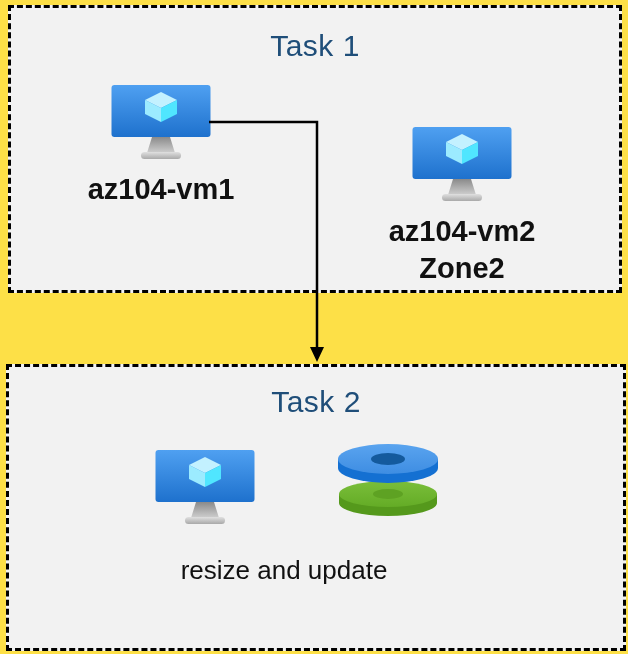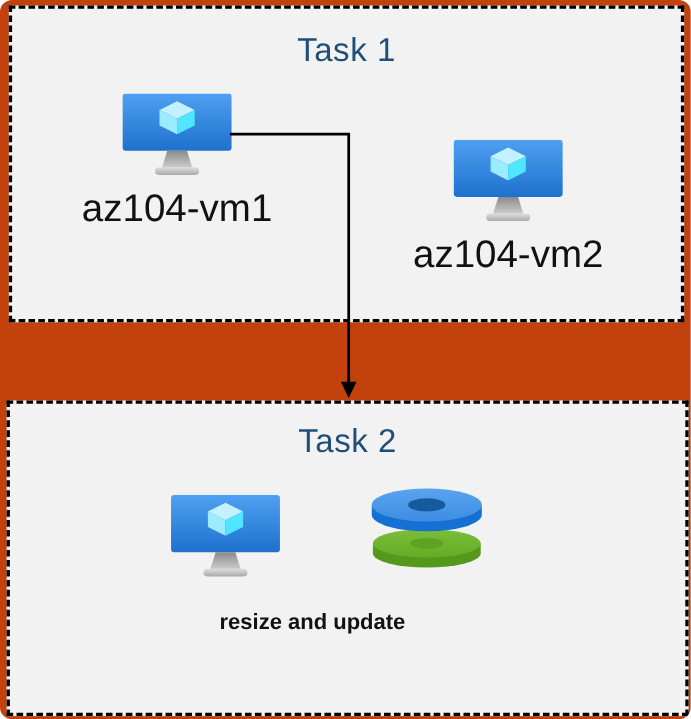--- a/index.html
+++ b/index.html
@@ -5,23 +5,22 @@
   html, body {
     margin: 0;
     padding: 0;
     background: #ffffff;
     font-family: "Liberation Sans", sans-serif;
   }
   .canvas {
     position: relative;
     width: 628px;
     height: 654px;
-    background: #c2410c;
+    background: #fde047;
     overflow: hidden;
-    border-radius: 11px;
   }
   .task-box {
     position: absolute;
     background: #f2f2f2;
     border: 3px dashed #000000;
     box-sizing: border-box;
   }
   .task-box.task1 {
     left: 8px;
     top: 5px;
@@ -50,23 +49,24 @@
     position: absolute;
     width: 190px;
     display: flex;
     flex-direction: column;
     align-items: center;
     transform: translateX(-50%);
   }
   .vm-label {
     margin-top: 8px;
     text-align: center;
-    font-size: 35px;
+    font-size: 29px;
     line-height: 37px;
     color: #111111;
+    font-weight: bold;
   }
   .icon-wrap { line-height: 0; }
 
   .task2-vm-icon {
     position: absolute;
     left: 196px;
     top: 83px;
     transform: translateX(-50%);
     line-height: 0;
   }
@@ -76,23 +76,22 @@
     top: 75px;
     transform: translateX(-50%);
     line-height: 0;
   }
   .task2-caption {
     position: absolute;
     left: 275px;
     top: 188px;
     transform: translateX(-50%);
     white-space: nowrap;
-    font-size: 20px;
+    font-size: 26px;
     color: #111111;
-    font-weight: bold;
   }
   .arrow-overlay {
     position: absolute;
     left: 0;
     top: 0;
     width: 628px;
     height: 654px;
     pointer-events: none;
     z-index: 5;
   }
@@ -152,20 +151,21 @@
           <rect x="0.5" y="0" width="99" height="52" rx="3" fill="url(#gradScreen)"></rect>
           <polygon points="50,7 66,15 50,23 34,15" fill="#c3f1ff"></polygon>
           <polygon points="34,15 50,23 50,37 34,29" fill="#9cebff"></polygon>
           <polygon points="66,15 50,23 50,37 66,29" fill="#50e6ff"></polygon>
           <polygon points="41,52 59,52 64,68 36,68" fill="url(#gradNeck)"></polygon>
           <rect x="30" y="67" width="40" height="7" rx="3.5" fill="url(#gradBase)"></rect>
         </svg>
       </span>
       <div class="vm-label">
         <div>az104-vm2</div>
+        <div>Zone2</div>
       </div>
     </div>
   </div>
 
   <div class="task-box task2">
     <div class="task-title">Task 2</div>
 
     <span class="task2-vm-icon">
       <svg viewBox="0 0 100 78" width="100" height="78">
         <rect x="0.5" y="0" width="99" height="52" rx="3" fill="url(#gradScreen)"></rect>

